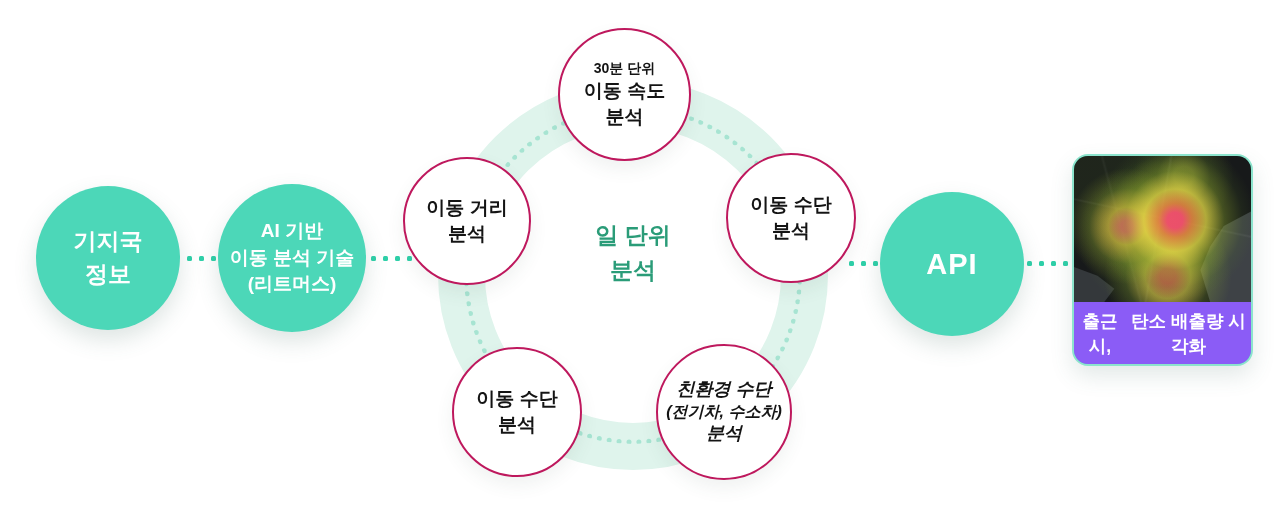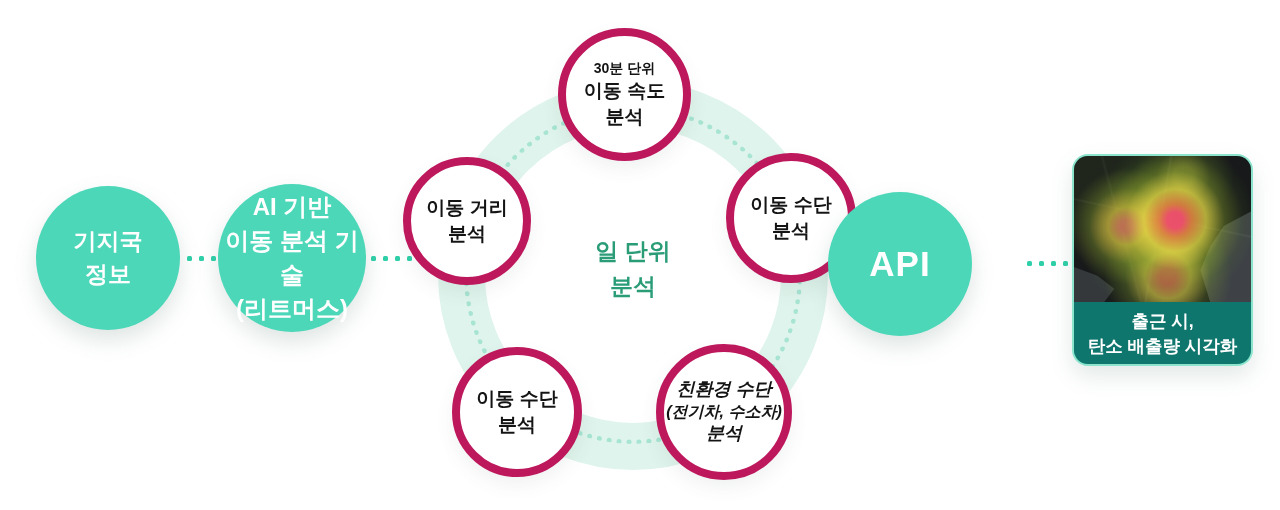--- a/index.html
+++ b/index.html
@@ -23,22 +23,22 @@
     color: #ffffff;
     display: flex; flex-direction: column;
     align-items: center; justify-content: center;
     text-align: center;
     font-weight: bold;
     box-shadow: 0 10px 22px rgba(70, 110, 100, 0.18);
     z-index: 3;
   }
   .teal-node span { display: block; }
   .node-base { left: 36px; top: 186px; width: 144px; height: 144px; font-size: 23px; line-height: 1.45; }
-  .node-ai   { left: 218px; top: 184px; width: 148px; height: 148px; font-size: 24px; line-height: 1.42; }
-  .node-api  { left: 828px; top: 192px; width: 144px; height: 144px; font-size: 35px; letter-spacing: 1px; }
+  .node-ai   { left: 218px; top: 184px; width: 148px; height: 148px; font-size: 19px; line-height: 1.42; }
+  .node-api  { left: 880px; top: 192px; width: 144px; height: 144px; font-size: 29px; letter-spacing: 1px; }
 
   
   .dots {
     position: absolute;
     display: flex; gap: 7px;
     z-index: 1;
   }
   .dots i {
     width: 5px; height: 5px;
     border-radius: 1.5px;
@@ -61,36 +61,36 @@
   .ring-dotted {
     position: absolute;
     left: 464px; top: 106px;
     width: 338px; height: 338px;
     border: 5px dotted #A7E4D2;
     border-radius: 50%;
     z-index: 0;
   }
   .cycle-center {
     position: absolute;
-    left: 633px; top: 268px;
+    left: 633px; top: 252px;
     transform: translate(-50%, -50%);
     text-align: center;
     color: #2A9C78;
     font-weight: bold;
     font-size: 23px;
     line-height: 1.5;
     z-index: 2;
   }
   .cycle-center span { display: block; }
 
   
   .sat {
     position: absolute;
     background: #ffffff;
-    border: 8px solid #be185d;
+    border: 2px solid #be185d;
     border-radius: 50%;
     display: flex; flex-direction: column;
     align-items: center; justify-content: center;
     text-align: center;
     color: #141414;
     font-weight: bold;
     font-size: 19px;
     line-height: 1.35;
     box-shadow: 0 8px 18px rgba(60, 90, 80, 0.08);
     z-index: 2;
@@ -146,28 +146,28 @@
     background:
       radial-gradient(circle at 57% 44%, rgba(244,80,110,0.95) 0 6%, rgba(246,140,70,0.80) 13%, rgba(232,220,70,0.72) 24%, rgba(150,180,45,0.35) 38%, rgba(90,130,40,0.12) 52%, transparent 62%),
       radial-gradient(circle at 30% 48%, rgba(244,90,115,0.80) 0 4%, rgba(240,200,70,0.65) 13%, rgba(160,180,50,0.28) 26%, transparent 40%),
       radial-gradient(circle at 53% 82%, rgba(243,110,90,0.70) 0 5%, rgba(235,215,75,0.60) 15%, rgba(140,170,50,0.25) 28%, transparent 42%),
       radial-gradient(circle at 62% 14%, rgba(200,210,70,0.40) 0 6%, rgba(120,150,45,0.18) 16%, transparent 30%),
       radial-gradient(circle at 45% 55%, rgba(100,140,40,0.22) 0 30%, transparent 60%),
       radial-gradient(circle at 20% 20%, rgba(80,110,40,0.15) 0 20%, transparent 45%);
   }
   .caption {
     width: 100%; height: 64px;
-    display: flex; flex-direction: column;
+    display: flex; flex-direction: row;
     align-items: center; justify-content: center;
     text-align: center;
     color: #ffffff;
     font-weight: bold;
     font-size: 17.5px;
     line-height: 1.42;
-    background: #0f766e;
+    background: #8b5cf6;
   }
   .caption span { display: block; }
 </style>
 </head>
 <body>
 
 <div class="canvas">
 
   <div class="teal-node node-base">
     <span>기지국</span>

